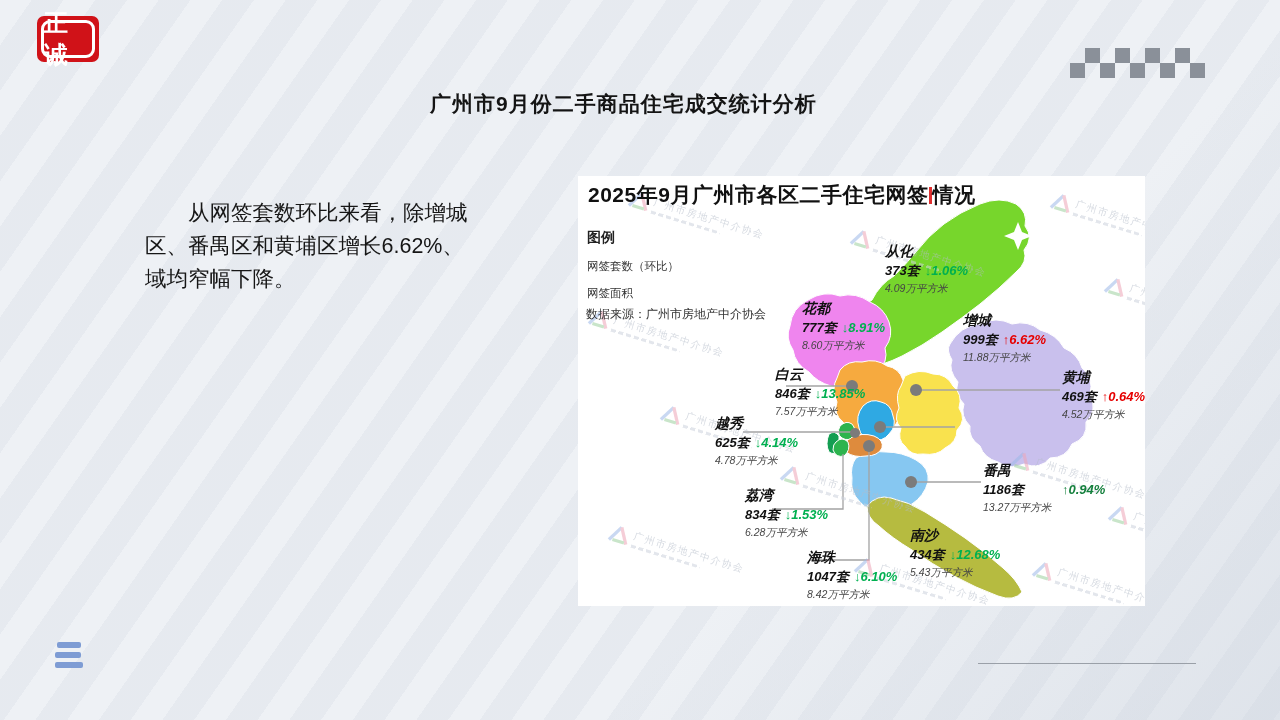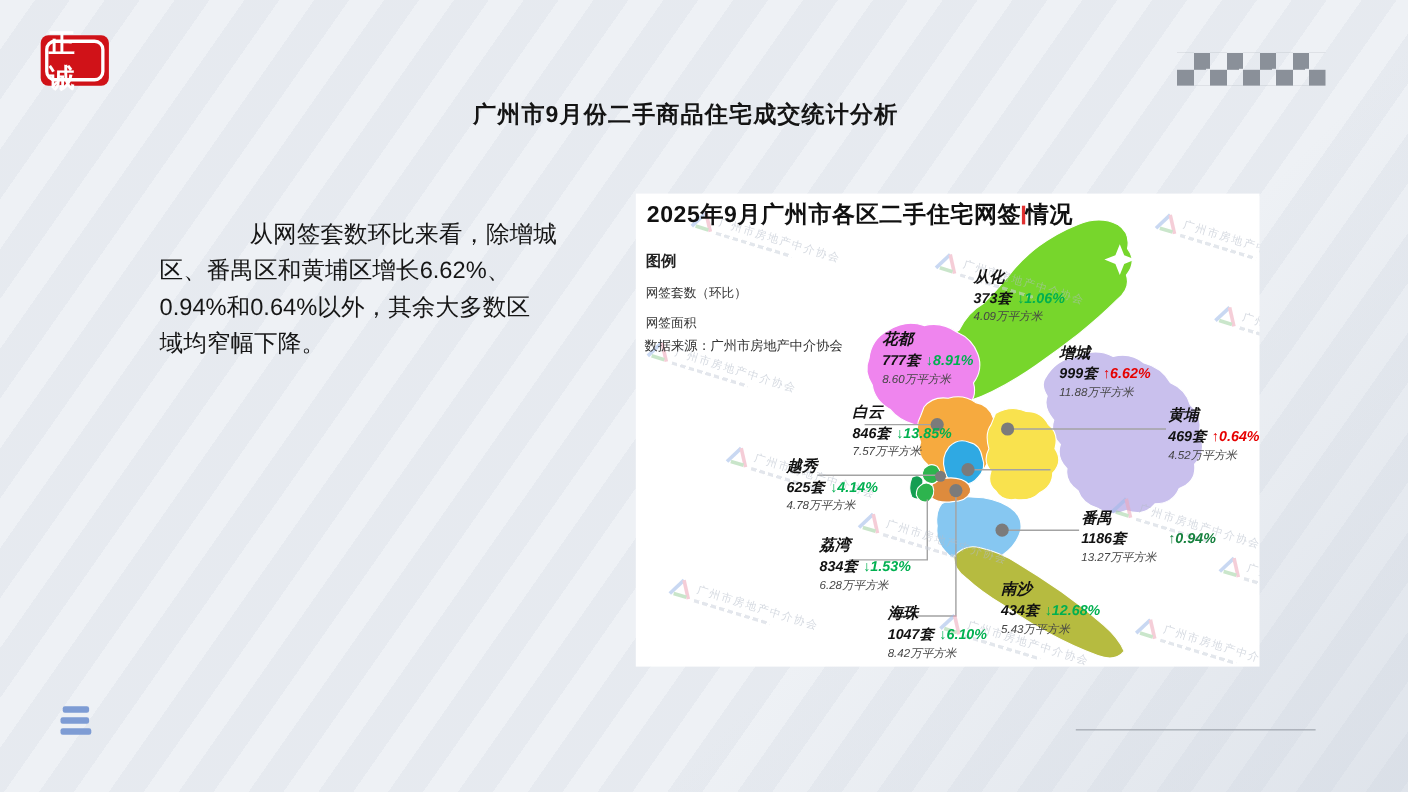--- a/index.html
+++ b/index.html
@@ -11,21 +11,21 @@
     color:#1a1a1a;
   }
   .stripes{
     position:absolute;inset:0;pointer-events:none;
     background:
       linear-gradient(315deg, rgba(198,206,218,.38) 0%, rgba(255,255,255,0) 34%),
       repeating-linear-gradient(125deg, rgba(255,255,255,0) 0 26px, rgba(199,206,218,.20) 26px 52px);
   }
   
   .logo{
-    position:absolute;left:37px;top:32px;width:62px;height:46px;
+    position:absolute;left:37px;top:16px;width:62px;height:46px;
     background:#d01218;border-radius:7px;
     display:flex;align-items:center;justify-content:center;
   }
   .logo-inner{
     position:absolute;inset:4px;border:3px solid #fff;border-radius:9px;
     display:flex;align-items:center;justify-content:center;
   }
   .logo-text{color:#fff;font-weight:bold;font-size:24px;letter-spacing:1px;}
   
   .checker{
@@ -33,21 +33,21 @@
     background:conic-gradient(#8a9099 0 25%, transparent 0 50%, #8a9099 0 75%, transparent 0);
     background-size:30px 30px;
   }
   
   .title{
     position:absolute;left:430px;top:90px;margin:0;
     font-size:21px;font-weight:bold;letter-spacing:1px;white-space:nowrap;color:#141414;
   }
   .body{position:absolute;left:145px;top:197px;width:400px;font-size:21.5px;line-height:33px;color:#161616;}
   .bline{white-space:nowrap;}
-  .indent{text-indent:2em;text-align:center;}
+  .indent{text-indent:2em;}
   
   .panel{
     position:absolute;left:578px;top:176px;width:567px;height:430px;
     background:#ffffff;overflow:hidden;
   }
   .chart-title{
     position:absolute;left:10px;top:5px;z-index:4;
     font-size:21px;font-weight:800;color:#111;white-space:nowrap;letter-spacing:.5px;
   }
   .title-caret{display:inline-block;width:3px;height:17px;background:#e03030;vertical-align:-2px;margin:0 0 0 1px;}
@@ -91,21 +91,20 @@
     </div>
   </div>
 
   <div class="checker"></div>
 
   <h1 class="title">广州市9月份二手商品住宅成交统计分析</h1>
 
   <div class="body">
     <div class="bline indent">从网签套数环比来看，除增城</div>
     <div class="bline">区、番禺区和黄埔区增长6.62%、</div>
-    <div class="bline">0.94%和0.64%以外，其余大多数区</div>
     <div class="bline">域均窄幅下降。</div>
   </div>
 
   <div class="panel">
 
     <div class="wm" style="left:48px;top:32px">
       <svg width="22" height="20" viewBox="0 0 20 18">
           <path d="M10,2 L2,16" stroke="#9db9e8" stroke-width="3" fill="none"></path>
           <path d="M10,2 L18,16" stroke="#eda6b8" stroke-width="3" fill="none"></path>
           <path d="M5,15 L16,15" stroke="#9ed1a0" stroke-width="3" fill="none"></path>

